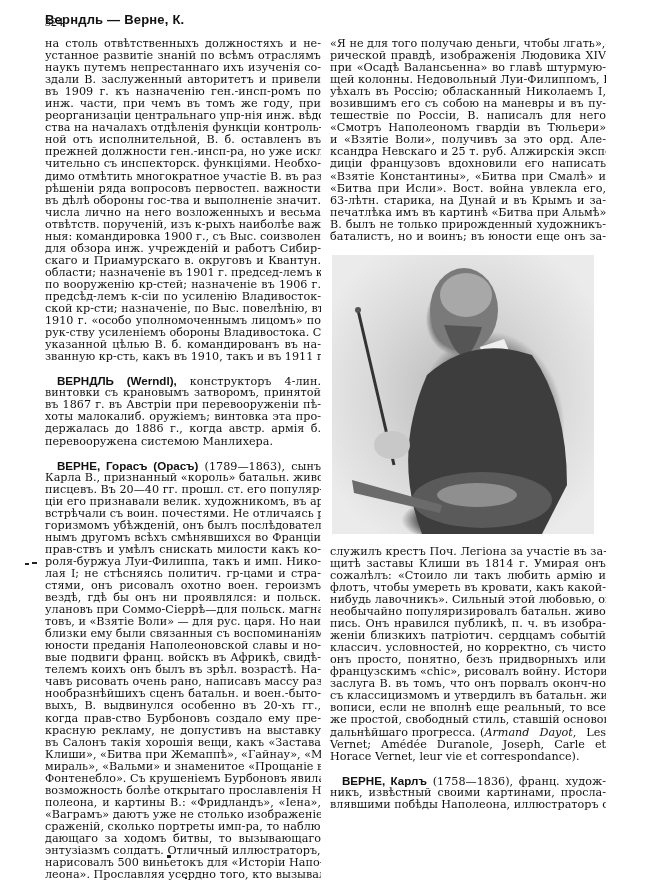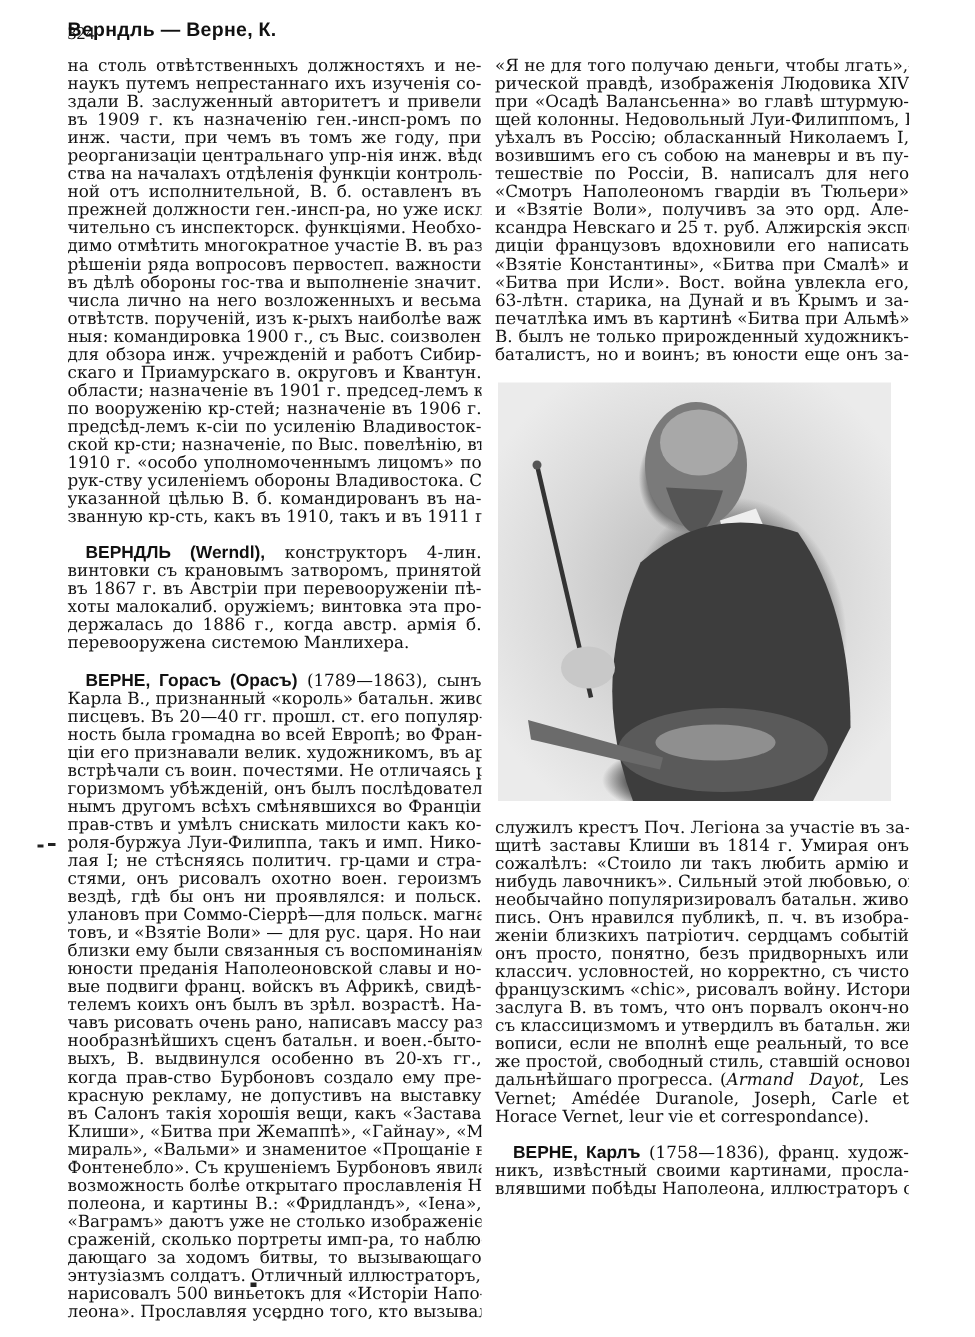--- a/index.html
+++ b/index.html
@@ -30,20 +30,21 @@
 <body>
 
 <div class="header">
   <span class="page-num">324</span>
   <span class="running-head">Верндль — Верне, К.</span>
 </div>
 
 <div class="col left">
   <div id="left-cont">
       <span class="line">на столь отвѣтственныхъ должностяхъ и не-</span>
+      <span class="line">устанное развитіе знаній по всѣмъ отраслямъ</span>
       <span class="line">наукъ путемъ непрестаннаго ихъ изученія со-</span>
       <span class="line">здали В. заслуженный авторитетъ и привели</span>
       <span class="line">въ 1909 г. къ назначенію ген.-инсп-ромъ по</span>
       <span class="line">инж. части, при чемъ въ томъ же году, при</span>
       <span class="line">реорганизаціи центральнаго упр-нія инж. вѣдом-</span>
       <span class="line">ства на началахъ отдѣленія функціи контроль-</span>
       <span class="line">ной отъ исполнительной, В. б. оставленъ въ</span>
       <span class="line">прежней должности ген.-инсп-ра, но уже исклю-</span>
       <span class="line">чительно съ инспекторск. функціями. Необхо-</span>
       <span class="line">димо отмѣтить многократное участіе В. въ раз-</span>
@@ -74,21 +75,20 @@
       <span class="line">держалась до 1886 г., когда австр. армія б.</span>
       <span class="line last">перевооружена системою Манлихера.</span>
     </div>
 
   <div class="entry" id="entry-horace">
     <span class="line">
       <span style="margin-left:12px"></span><span class="entry-head">ВЕРНЕ, Горасъ (Орасъ)</span><span> (1789—1863), сынъ</span>
     </span>
   <span class="line">Карла В., признанный «король» батальн. живо-</span>
       <span class="line">писцевъ. Въ 20—40 гг. прошл. ст. его популяр-</span>
-      <span class="line">ность была громадна во всей Европѣ; во Фран-</span>
       <span class="line">ціи его признавали велик. художникомъ, въ арміи</span>
       <span class="line">встрѣчали съ воин. почестями. Не отличаясь ри-</span>
       <span class="line">горизмомъ убѣжденій, онъ былъ послѣдователь-</span>
       <span class="line">нымъ другомъ всѣхъ смѣнявшихся во Франціи</span>
       <span class="line">прав-ствъ и умѣлъ снискать милости какъ ко-</span>
       <span class="line">роля-буржуа Луи-Филиппа, такъ и имп. Нико-</span>
       <span class="line">лая I; не стѣсняясь политич. гр-цами и стра-</span>
       <span class="line">стями, онъ рисовалъ охотно воен. героизмъ</span>
       <span class="line">вездѣ, гдѣ бы онъ ни проявлялся: и польск.</span>
       <span class="line">улановъ при Соммо-Сіеррѣ—для польск. магна-</span>
@@ -159,26 +159,27 @@
       <ellipse cx="145" cy="240" rx="40" ry="12" fill="#8f8f8f"></ellipse>
 
       <path d="M20 225 L110 250 L108 258 L22 238 Z" fill="#6b6b6b"></path>
     </svg>
   </div>
 
   <div id="right-bottom">
       <span class="line">служилъ крестъ Поч. Легіона за участіе въ за-</span>
       <span class="line">щитѣ заставы Клиши въ 1814 г. Умирая онъ</span>
       <span class="line">сожалѣлъ: «Стоило ли такъ любить армію и</span>
+      <span class="line">флотъ, чтобы умереть въ кровати, какъ какой-</span>
       <span class="line">нибудь лавочникъ». Сильный этой любовью, онъ</span>
       <span class="line">необычайно популяризировалъ батальн. живо-</span>
       <span class="line">пись. Онъ нравился публикѣ, п. ч. въ изобра-</span>
       <span class="line">женіи близкихъ патріотич. сердцамъ событій</span>
+      <span class="line">классич. условностей, но корректно, съ чисто</span>
       <span class="line">онъ просто, понятно, безъ придворныхъ или</span>
-      <span class="line">классич. условностей, но корректно, съ чисто</span>
       <span class="line">французскимъ «chic», рисовалъ войну. Историч.</span>
       <span class="line">заслуга В. въ томъ, что онъ порвалъ оконч-но</span>
       <span class="line">съ классицизмомъ и утвердилъ въ батальн. жи-</span>
       <span class="line">вописи, если не вполнѣ еще реальный, то все</span>
       <span class="line">же простой, свободный стиль, ставшій основою</span>
       <span class="line" style="white-space: normal; height: auto; text-align-last: left; overflow: visible;">дальнѣйшаго прогресса.</span>
       <span style="display: block; text-align: justify; margin-top: -12.05px; text-indent: 150px;"><span> (</span><span style="font-style: italic;">Armand Dayot</span><span>, Les Vernet; </span><span style="">Amédée Duranole</span><span>, Joseph, Carle et Horace Vernet, leur vie et correspondance).</span></span>
     </div>
 
   <div class="entry" id="entry-carl">

